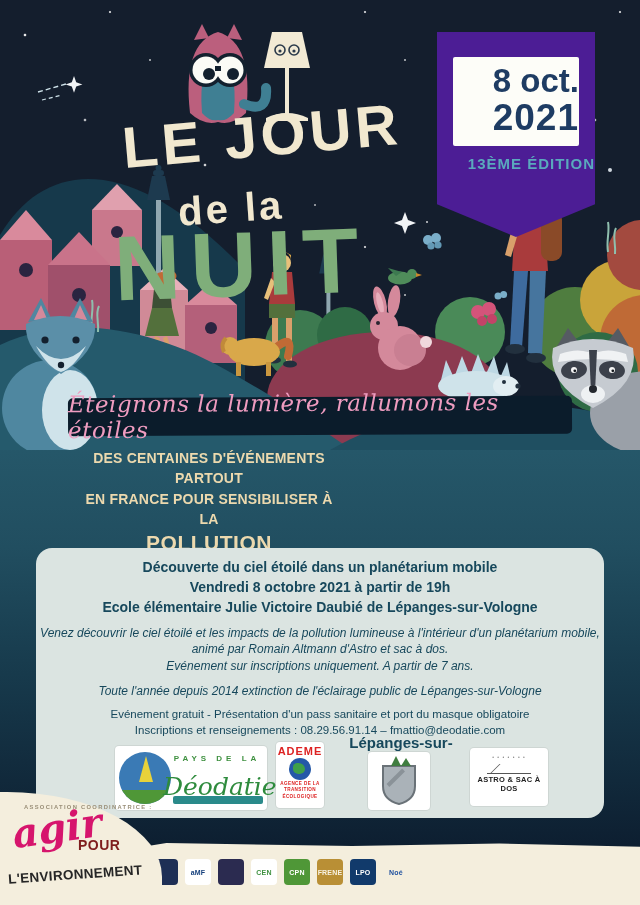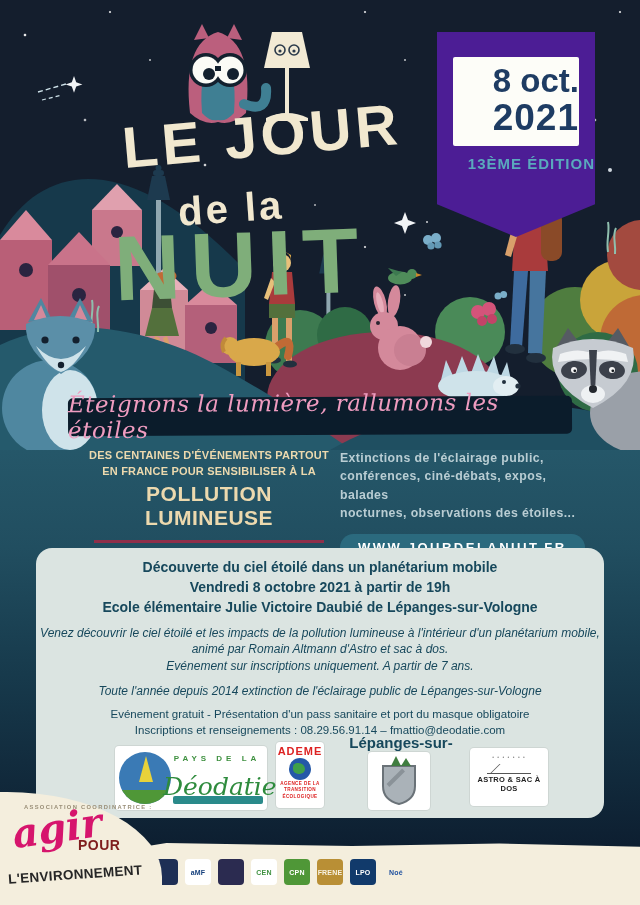--- a/index.html
+++ b/index.html
@@ -36,21 +36,21 @@
   .t2{left:178px;top:186px;font-size:40px;letter-spacing:3px;transform:rotate(-4deg);}
   .t3{left:114px;top:212px;font-size:92px;letter-spacing:10px;color:#7fae7a;transform:rotate(-2deg);}
 
   
   .tagline-band{position:absolute;left:68px;top:397px;width:504px;height:38px;background:#0b1c2b;
     border-radius:5px;z-index:4;display:flex;align-items:center;justify-content:center;transform:rotate(-.3deg);}
   .tagline-text{color:#ef9cc0;font-size:23px;font-style:italic;letter-spacing:.5px;font-family:"DejaVu Serif",serif;}
 
   
   .pitch{position:absolute;left:80px;top:448px;width:258px;z-index:4;text-align:center;color:#ecd9ae;font-weight:700;}
-  .pitch-l1{font-size:11px;letter-spacing:.2px;line-height:1.45;}
+  .pitch-l1{font-size:14px;letter-spacing:.2px;line-height:1.45;}
   .pitch-l3{font-size:21px;letter-spacing:.5px;margin-top:2px;}
   .pitch-rule{width:230px;height:3px;background:#8e2f4a;margin:10px auto 0;}
   .events{position:absolute;left:340px;top:449px;width:245px;z-index:4;color:#b9cdd3;font-weight:700;}
   .ev-line{font-size:12.3px;letter-spacing:.4px;line-height:1.5;}
   .site-pill{display:inline-block;margin-top:11px;padding:6px 18px;background:#2b6a7e;border-radius:16px;
     color:#fff;font-size:13px;font-weight:700;letter-spacing:2.5px;}
 
   
   .card{position:absolute;left:36px;top:548px;width:568px;height:270px;background:#dbe4e1;border-radius:16px;
     z-index:5;text-align:center;color:#17485c;}
@@ -329,26 +329,20 @@
     <span class="tagline-text">Éteignons la lumière, rallumons les étoiles</span>
   </div>
 
   <div class="pitch">
     <div class="pitch-l1">DES CENTAINES D'ÉVÉNEMENTS PARTOUT</div>
     <div class="pitch-l1">EN FRANCE POUR SENSIBILISER À LA</div>
     <div class="pitch-l3">POLLUTION LUMINEUSE</div>
     <div class="pitch-rule"></div>
   </div>
 
-  <div class="events">
-    <div class="ev-line">Extinctions de l'éclairage public,</div>
-    <div class="ev-line">conférences, ciné-débats, expos, balades</div>
-    <div class="ev-line">nocturnes, observations des étoiles...</div>
-    <span class="site-pill">WWW.JOURDELANUIT.FR</span>
-  </div>
 
   <div class="card">
     <div class="card-head-wrap">
       <div class="card-head">Découverte du ciel étoilé dans un planétarium mobile</div>
       <div class="card-head">Vendredi 8 octobre 2021 à partir de 19h</div>
       <div class="card-head">Ecole élémentaire Julie Victoire Daubié de Lépanges-sur-Vologne</div>
     </div>
     <div class="card-body">
       <div>Venez découvrir le ciel étoilé et les impacts de la pollution lumineuse à l'intérieur d'un planétarium mobile,</div>
       <div>animé par Romain Altmann d'Astro et sac à dos.</div>

